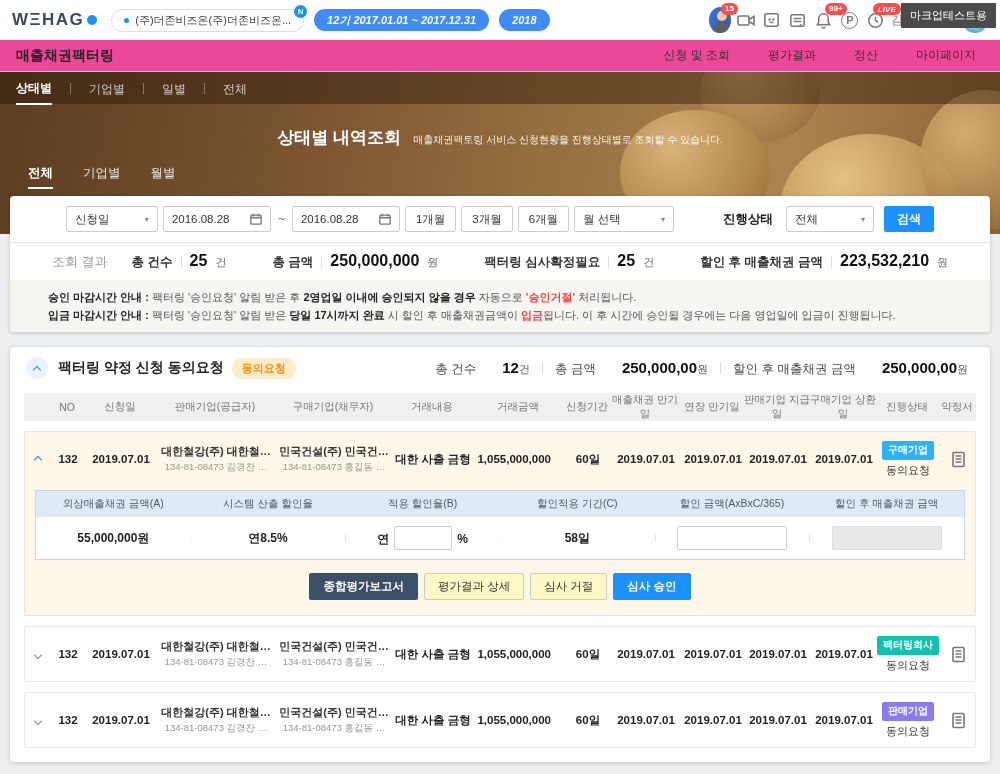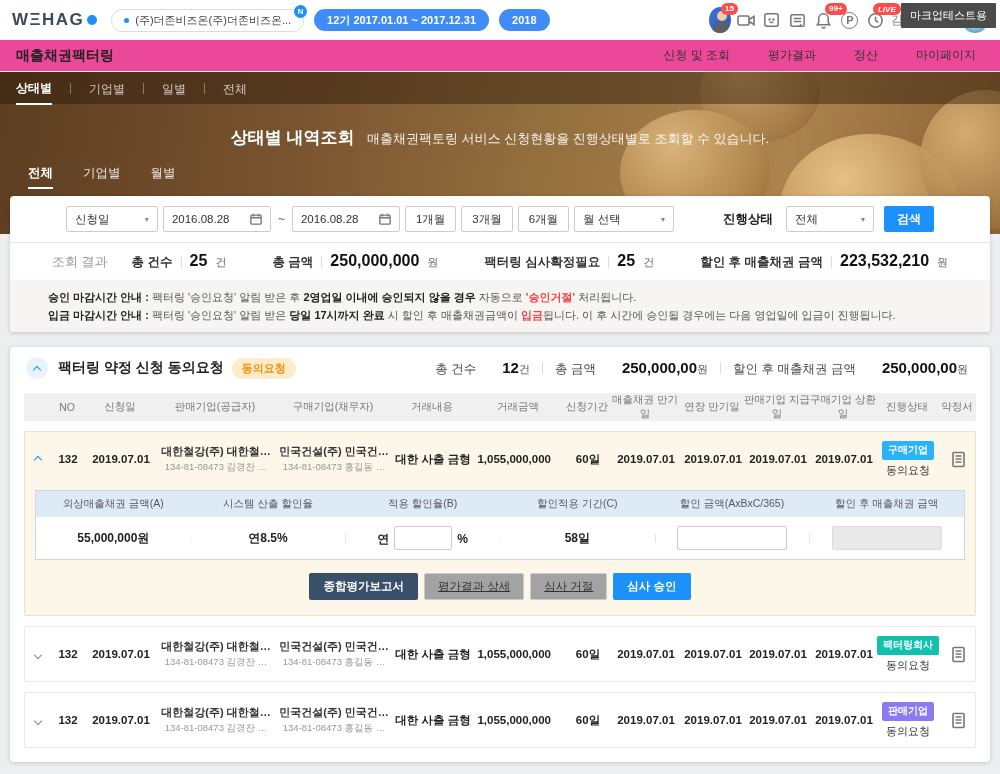--- a/index.html
+++ b/index.html
@@ -7,21 +7,21 @@
   body { font-family:"Liberation Sans","DejaVu Sans",sans-serif; background:#eceef0; color:#333; position:relative; }
 
   
   .gnav { height:40px; background:#fff; display:flex; align-items:center; padding:0 12px; position:relative; }
   .logo { display:flex; align-items:center; gap:3px; margin-right:14px; }
   .logo-text { font-size:17px; font-weight:bold; letter-spacing:1.5px; color:#3d4a5c; }
   .logo-o { width:7px; height:7px; border:5px solid #1c90fb; border-radius:50%; display:inline-block; }
   .company-pill { position:relative; display:flex; align-items:center; gap:6px; border:1px solid #ddd; border-radius:12px; height:23px; padding:0 12px; font-size:11px; color:#444; max-width:200px; }
   .company-dot { width:5px; height:5px; border-radius:50%; background:#1c90fb; flex:none; }
   .n-badge { position:absolute; top:-5px; right:-4px; width:13px; height:13px; border-radius:50%; background:#1c90fb; color:#fff; font-size:8px; font-weight:bold; display:flex; align-items:center; justify-content:center; }
-  .blue-pill { background:#3f8cf6; color:#fff; font-size:11px; font-weight:bold; border-radius:12px; height:22px; display:flex; align-items:center; padding:0 13px; margin-left:10px; }
+  .blue-pill { background:#3f8cf6; color:#fff; font-size:11px; font-weight:bold; border-radius:12px; height:22px; display:flex; align-items:center; padding:0 13px; margin-left:10px;font-style:italic; }
   .gnav-right { margin-left:auto; display:flex; align-items:center; gap:4px; }
   .icon-wrap { position:relative; width:22px; height:22px; display:flex; align-items:center; justify-content:center; }
   .red-badge { position:absolute; top:-6px; left:12px; background:#fb4d4d; color:#fff; font-size:8px; font-weight:bold; border-radius:8px; padding:1px 4px; line-height:1.2; white-space:nowrap; }
   .avatar1 { width:26px; height:26px; border-radius:50%; background:linear-gradient(135deg,#3f74d8,#2a57b8); position:relative; overflow:hidden; }
   .avatar1::before { content:""; position:absolute; top:4px; left:8px; width:10px; height:10px; border-radius:50%; background:#f4c9a4; }
   .avatar1::after { content:""; position:absolute; top:15px; left:4px; width:18px; height:12px; border-radius:8px 8px 0 0; background:#5b5f66; }
   .avatar2 { width:26px; height:26px; border-radius:50%; background:radial-gradient(circle at 50% 35%,#bfe6f2 30%,#7fc2dc 60%,#3a86a8); }
   .user-name { font-size:12px; color:#888; display:flex; align-items:center; gap:3px; }
   .caret { font-size:8px; color:#999; }
   .p-circle { width:17px; height:17px; border:1.5px solid #777; border-radius:50%; font-size:11px; font-weight:bold; color:#777; display:flex; align-items:center; justify-content:center; }
@@ -41,21 +41,21 @@
   .egg1 { left:620px; top:38px; width:150px; height:125px; background:radial-gradient(circle at 35% 30%,#e2bd82,#b1874c 65%,#8a6132); opacity:.85; }
   .egg2 { left:780px; top:62px; width:180px; height:150px; background:radial-gradient(circle at 35% 30%,#ecc98d,#bb9055 65%,#8f6736); opacity:.9; }
   .egg3 { left:920px; top:18px; width:130px; height:140px; background:radial-gradient(circle at 35% 30%,#dfb87c,#aa8049 65%,#7f5a2e); opacity:.85; }
   .egg4 { left:700px; top:-30px; width:120px; height:100px; background:radial-gradient(circle at 35% 30%,#d8b176,#a67c45 65%,#7a562c); opacity:.7; }
   .hero-tabbar { position:relative; height:32px; background:rgba(43,24,9,.45); display:flex; align-items:center; padding:0 16px; z-index:2; }
   .hero-tab { font-size:12px; color:rgba(255,255,255,.72); padding:8px 0 6px; margin-right:18px; cursor:pointer; position:relative; }
   .hero-tab.active { color:#fff; font-weight:bold; border-bottom:2px solid #fff; }
   .hero-tab-sep { width:1px; height:11px; background:rgba(255,255,255,.35); margin-right:18px; }
   .hero-heading { position:relative; z-index:2; text-align:center; margin-top:22px; color:#fff; }
   .hero-heading .t { font-size:17px; font-weight:bold; }
-  .hero-heading .s { font-size:13px; color:rgba(255,255,255,.92); margin-left:8px; }
+  .hero-heading .s { font-size:10px; color:rgba(255,255,255,.92); margin-left:8px; }
   .sub-tabs { position:relative; z-index:2; display:flex; gap:30px; padding:0 28px; margin-top:16px; }
   .sub-tab { font-size:12.5px; color:rgba(255,255,255,.85); padding-bottom:5px; cursor:pointer; }
   .sub-tab.active { color:#fff; font-weight:bold; border-bottom:2px solid #fff; }
 
   
   .card { background:#fff; border-radius:4px; box-shadow:0 1px 4px rgba(0,0,0,.18); margin:0 10px; position:relative; z-index:5; }
   .card1 { margin-top:-38px; }
 
   
   .filter-row { display:flex; align-items:center; justify-content:center; gap:5px; height:46px; padding:0 10px; }
@@ -129,21 +129,21 @@
   .d-head div { text-align:center; }
   .d-vals { height:42px; font-size:12px;border-radius:13px; }
   .d-cell { text-align:center; font-weight:bold; color:#222; position:relative; }
   .d-cell + .d-cell::before { content:""; position:absolute; left:0; top:8px; bottom:8px; width:1px; background:#e3e3e3; }
   .d-input { width:58px; height:24px; border:1px solid #ccc; border-radius:2px; background:#fff; margin:0 5px; }
   .d-input.wide { width:110px; }
   .d-input.disabled { background:#e9e9e9; border-color:#ddd; }
   .btn-row { display:flex; justify-content:center; gap:6px; padding:13px 0 15px; }
   .btn { height:27px; font-size:11.5px; display:flex; align-items:center; justify-content:center; padding:0 13px; border-radius:2px; cursor:pointer; border:1px solid transparent; }
   .btn-navy { background:#3a4f68; color:#fff; font-weight:bold; }
-  .btn-outline { background:#a3a3a3; color:#333; border-color:#ccc;text-decoration:underline; }
+  .btn-outline { background:#fef9c3; color:#333; border-color:#ccc; }
   .btn-blue { background:#1c90fb; color:#fff; font-weight:bold; }
 
   svg.ic { stroke:#777; fill:none; stroke-width:1.6; }
 </style>
 </head>
 <body>
 
 <div class="tooltip">마크업테스트용</div>
 
 <div class="gnav">

